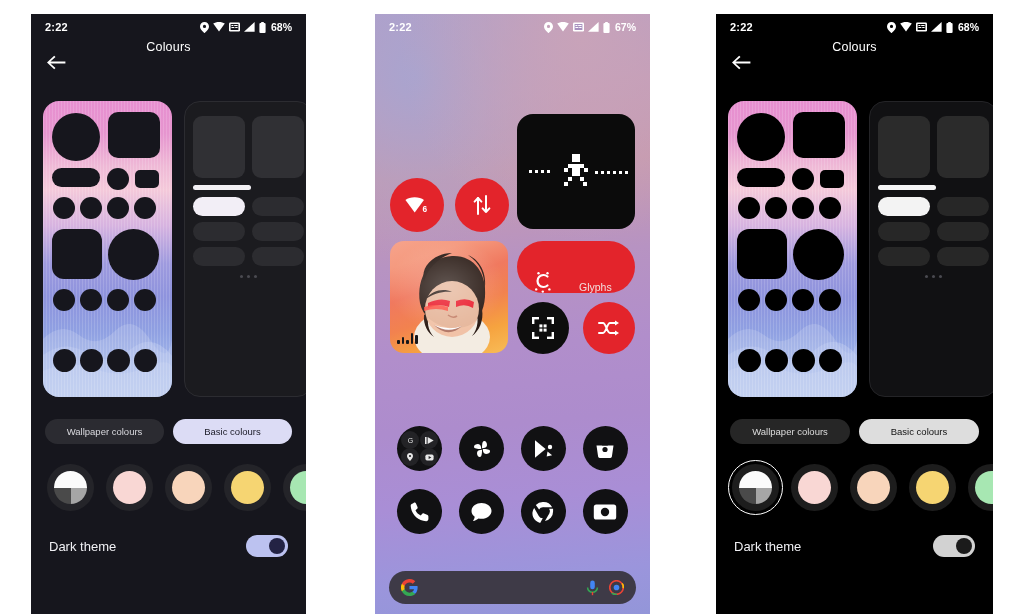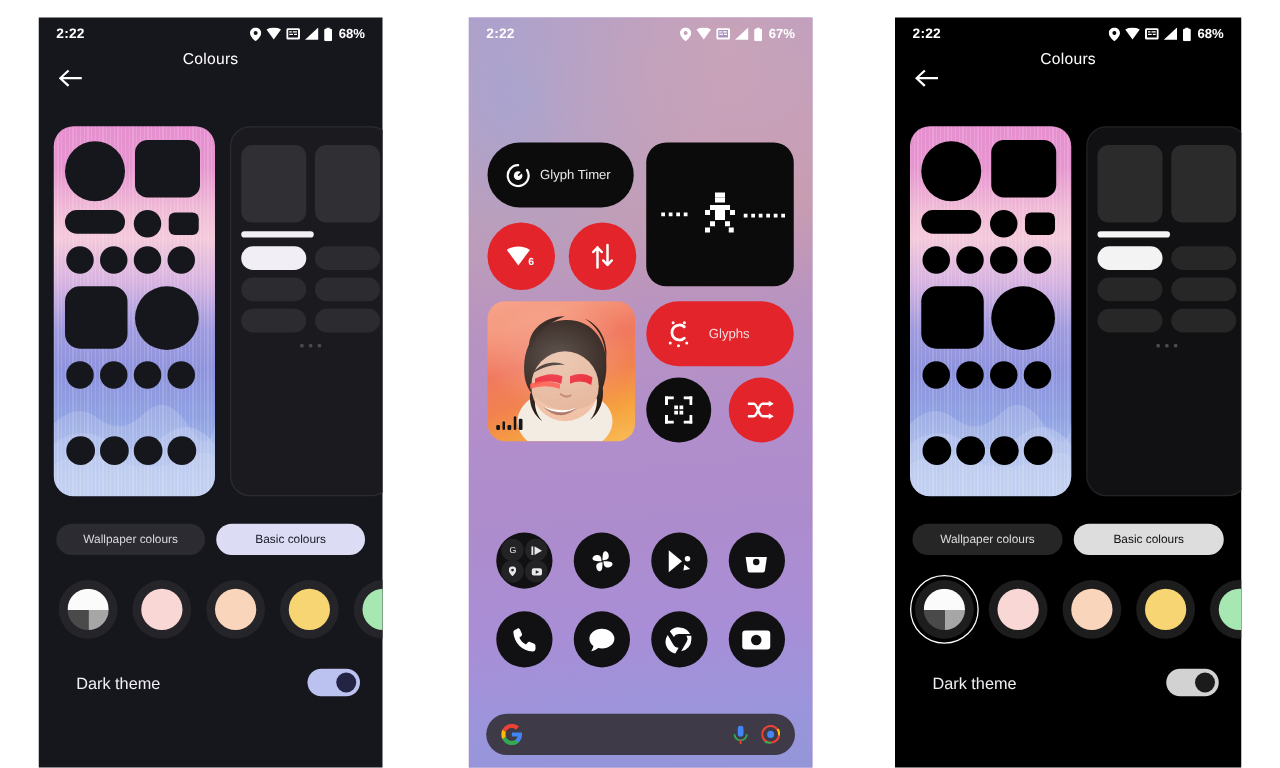--- a/index.html
+++ b/index.html
@@ -101,21 +101,21 @@
     content:""; position:absolute; inset:-4px; border-radius:50%;
     border:1.6px solid #ffffff;
   }
   .sw-inner{ width:33px; height:33px; border-radius:50%; overflow:hidden; position:relative; }
   .quad{ position:absolute; width:100%; height:100%; }
   .quad .q-top{ position:absolute; top:0; left:0; width:100%; height:50%; background:#fbfbfb; }
   .quad .q-bl{ position:absolute; bottom:0; left:0; width:50%; height:50%; background:#4a4a4a; }
   .quad .q-br{ position:absolute; bottom:0; right:0; width:50%; height:50%; background:#a6a6a6; }
 
   
-  .darkrow { display:flex; align-items:center; padding: 24px 18px 0 30px; }
+  .darkrow { display:flex; align-items:center; padding: 24px 18px 0 18px; }
   .darkrow .lbl { font-size:13px; color:#f0f0f4; }
   .switch { margin-left:auto; width:42px; height:22px; border-radius:11px; position:relative; }
   .switch .knob{ position:absolute; top:3px; width:16px; height:16px; border-radius:50%; }
   .switch.on { background:#bcc2f0; }
   .switch.on .knob{ right:3px; background:#232344; }
   .switch.grey { background:#d2d2d2; }
   .switch.grey .knob{ right:3px; background:#1b1b1b; }
 
   
   .gesture {
@@ -165,21 +165,21 @@
     border-radius:14px; overflow:hidden;
     background: linear-gradient(160deg,#f6a38b 0%,#f59a7f 18%,#f0795f 40%,#f2824f 60%,#f6a33f 80%,#f8bc57 100%);
   }
   .w-photo .vig{ position:absolute; inset:0; background: radial-gradient(70% 60% at 48% 40%, rgba(255,255,255,.25), rgba(0,0,0,0) 70%); }
   .w-photo .eqbars{ position:absolute; left:7px; bottom:9px; display:flex; align-items:flex-end; gap:2px; }
   .w-photo .eqbars i{ display:block; width:2.5px; background:#17171a; border-radius:1px; }
 
   .w-glyphs{
     position:absolute; left:142px; top:227px; width:118px; height:52px;
     background:#e3242b; border-radius:26px;
-    display:flex; align-items:center; gap:14px; padding-left:16px;
+    display:flex; align-items:flex-end; gap:26px; padding-left:16px;
   }
   .w-glyphs .lbl{ font-size:10.5px; color:#f2dede; }
 
   .c-qr{
     position:absolute; left:142px; top:288px; width:52px; height:52px;
     border-radius:50%; background:#0d0d0d;
     display:flex; align-items:center; justify-content:center;
   }
   .c-shuffle{
     position:absolute; left:208px; top:288px; width:52px; height:52px;
@@ -361,28 +361,20 @@
               <path d="M10.6 0L0 9.8h10.6z" fill="#fff"></path>
             </svg>
           <svg width="7" height="11" viewBox="0 0 7 11">
               <rect x="2.2" y="0" width="2.6" height="1.2" fill="#fff"></rect>
               <rect x="0.4" y="1" width="6.2" height="10" rx="1.1" fill="#fff"></rect>
             </svg>
           <span class="sb-batt">67%</span>
         </span>
       </div>
 
-      <div class="w-glyphtimer">
-        <svg width="19" height="19" viewBox="0 0 20 20">
-          <path d="M10 1.2a8.8 8.8 0 107.4 4" fill="none" stroke="#fff" stroke-width="1.9" stroke-linecap="round"></path>
-          <circle cx="10" cy="10" r="3.6" fill="#fff"></circle>
-          <path d="M10 10 L16.5 4.2" stroke="#0c0c0c" stroke-width="1.4"></path>
-        </svg>
-        <span class="lbl">Glyph Timer</span>
-      </div>
 
       <div class="w-pixel">
         <svg width="118" height="115" viewBox="0 0 118 115">
           <g fill="#ffffff">
             <rect x="12" y="56" width="3" height="3"></rect>
               <rect x="18" y="56" width="3" height="3"></rect>
             <rect x="24" y="56" width="3" height="3"></rect>
               <rect x="30" y="56" width="3" height="3"></rect>
             <rect x="55" y="40" width="4" height="4"></rect>
               <rect x="59" y="40" width="4" height="4"></rect>

